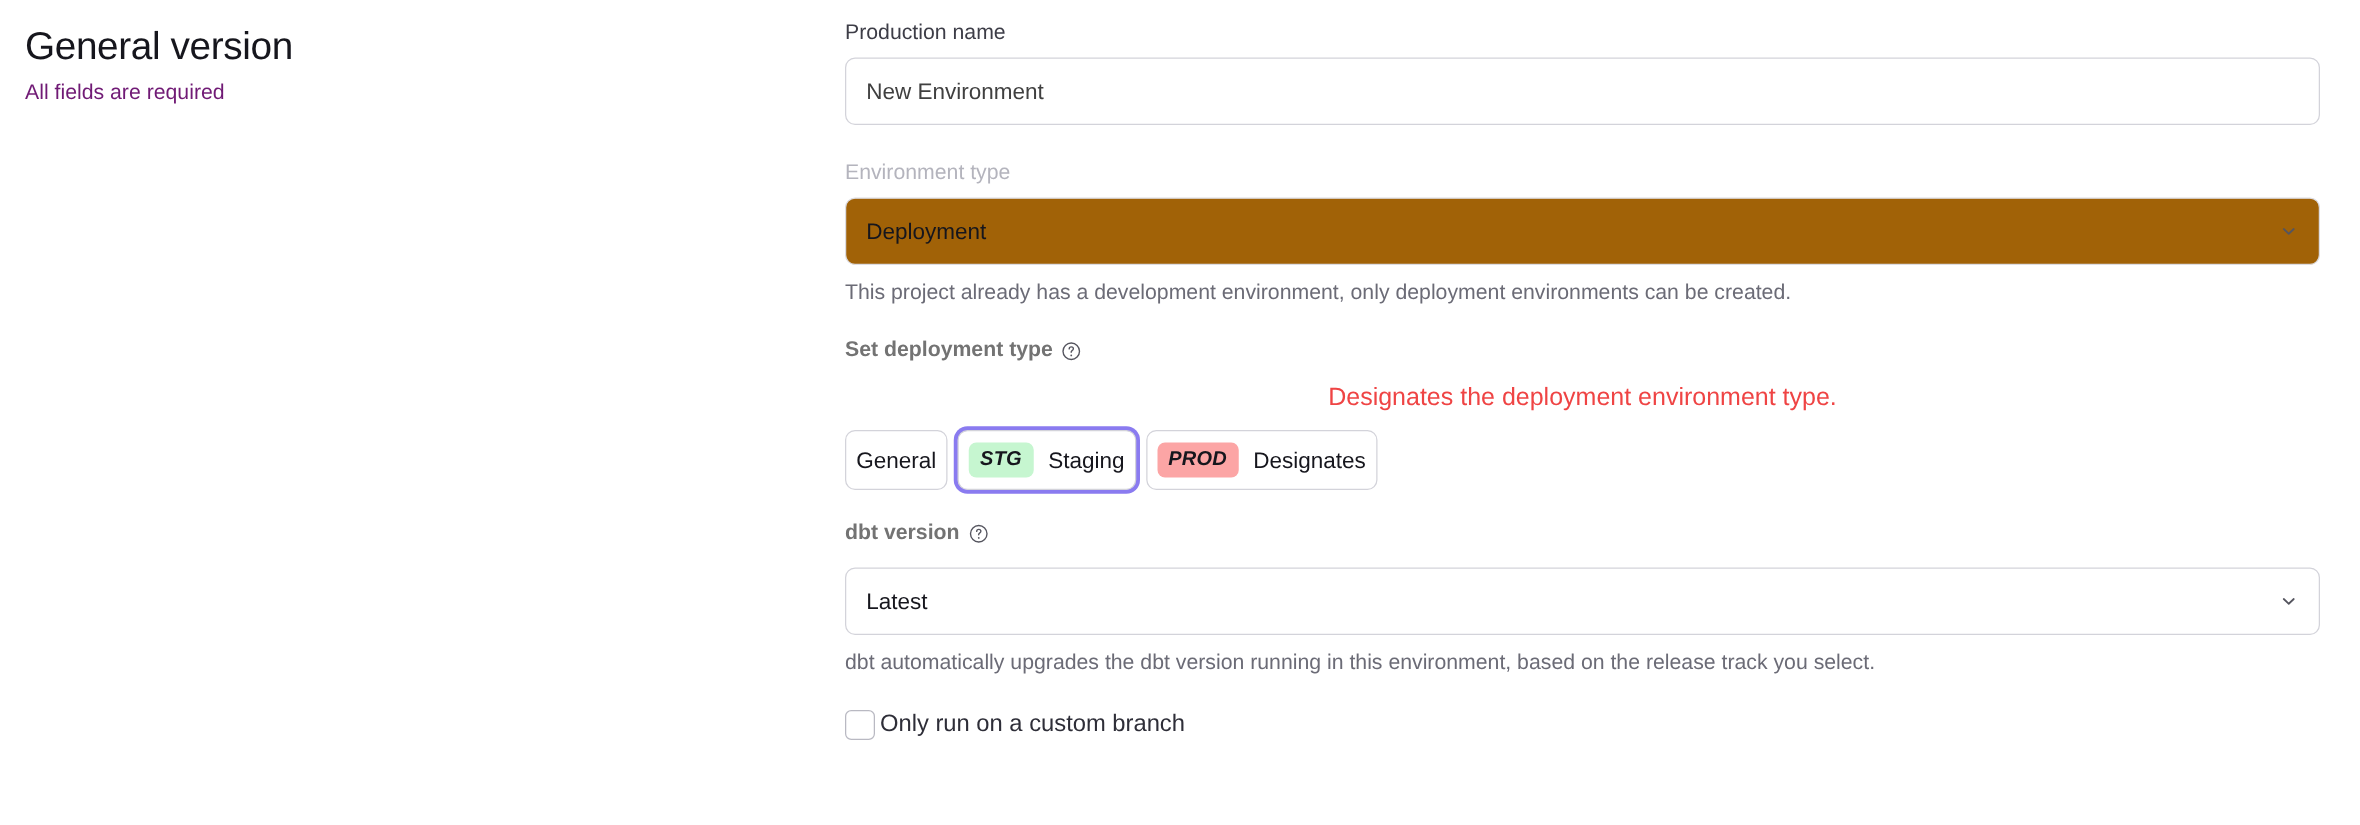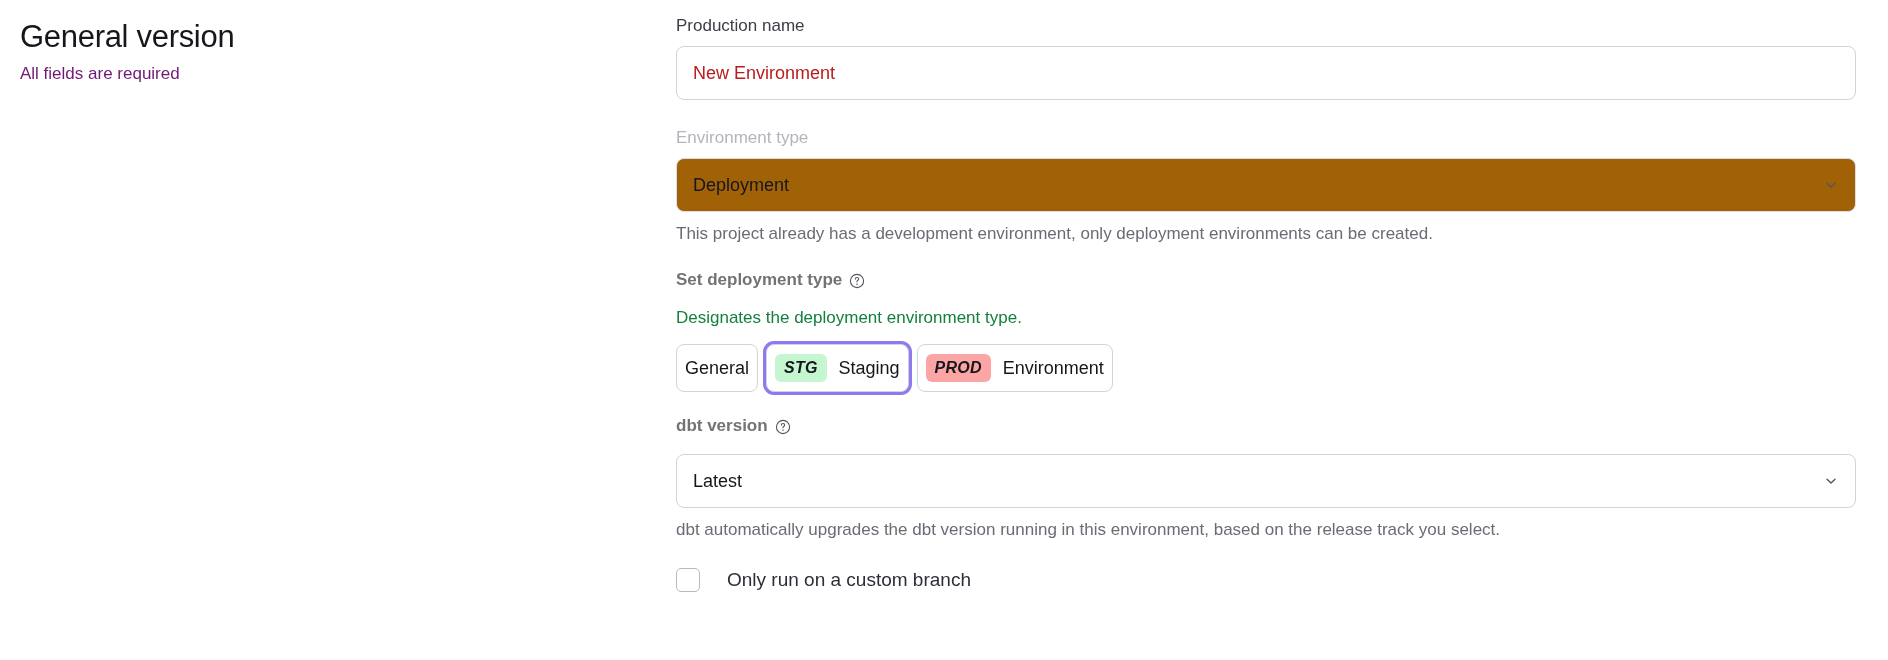--- a/index.html
+++ b/index.html
@@ -74,21 +74,21 @@
   }
   .help-icon svg { display: block; }
 
   .text-input {
     width: 100%;
     height: 54px;
     border: 1px solid #d3d3da;
     border-radius: 8px;
     background: #ffffff;
     font-size: 18px;
-    color: #b91c1c;
+    color: #404040;
     padding: 0 16px;
     font-family: "Liberation Sans", sans-serif;
     outline: none;
   }
   .text-input::placeholder { color: #9a9aa4; }
 
   .select-wrap {
     position: relative;
     width: 100%;
     height: 54px;
@@ -121,24 +121,25 @@
   }
   .chev svg { display: block; }
 
   .helper-text {
     font-size: 17px;
     line-height: 24px;
     color: #6b6b76;
     margin-top: 10px;
   }
   .sub-text {
-    font-size: 17px;
-    line-height: 24px;
-    color: #15803d;
+    font-size: 20px;
+    line-height: 24px;
+    color: #ef4444;
     margin-top: 6px;
+    text-align: center;
   }
 
   
   .seg-group {
     display: flex;
     align-items: center;
     gap: 8px;
     margin-top: 14px;
   }
   .seg-btn {
@@ -170,21 +171,21 @@
     font-weight: 700;
     letter-spacing: 0.2px;
     color: #16161d;
     font-style: italic;
   }
 
   
   .check-row {
     display: flex;
     align-items: center;
-    gap: 27px;
+    gap: 4px;
     margin-top: 26px;
   }
   .checkbox {
     width: 24px; height: 24px;
     border: 1px solid #b9b9c2;
     border-radius: 5px;
     background: #fff;
     flex: 0 0 24px;
     cursor: pointer;
   }
@@ -248,21 +249,21 @@
           <span>General</span>
         </button>
 
         <button class="seg-btn selected" style="box-shadow: rgb(138, 123, 240) 0px 0px 0px 3px;">
           <span class="seg-badge" id="badge-stg" style="background: rgb(198, 246, 208);">STG</span>
           <span>Staging</span>
         </button>
 
         <button class="seg-btn">
           <span class="seg-badge" id="badge-prod" style="background: #fca5a5;">PROD</span>
-          <span>Environment</span>
+          <span>Designates</span>
         </button>
       </div>
     </div>
 
     <div class="spacer-22"></div>
 
     <div class="field">
       <div class="field-label strong">
         <span>dbt version</span>
         <span class="help-icon">

